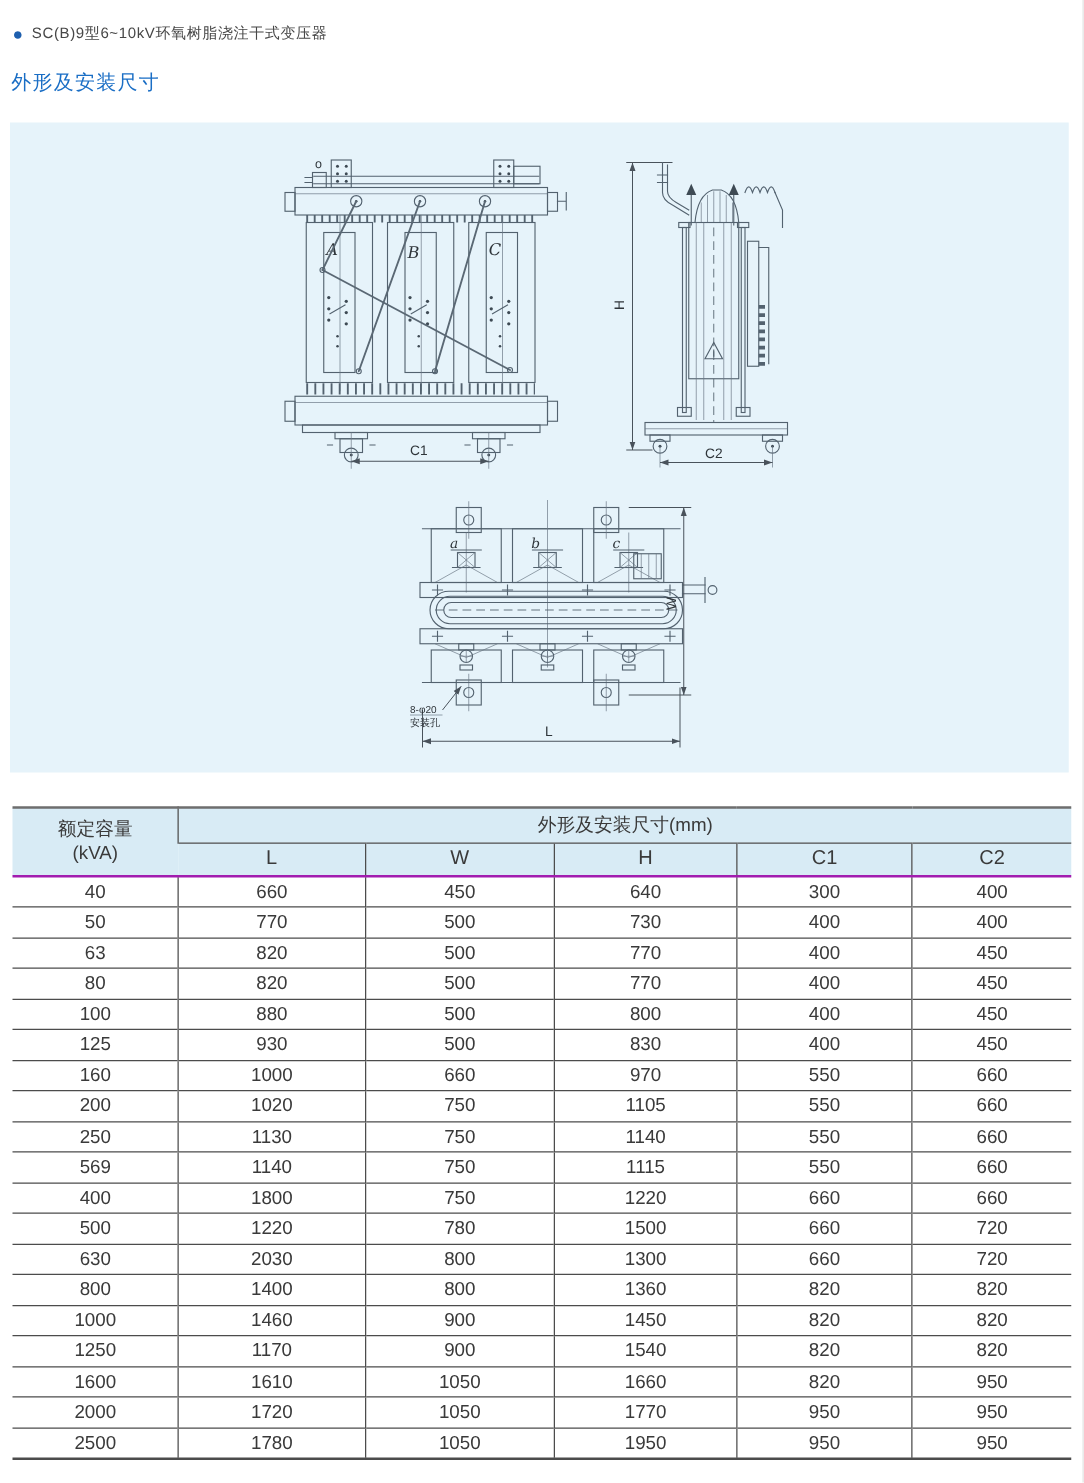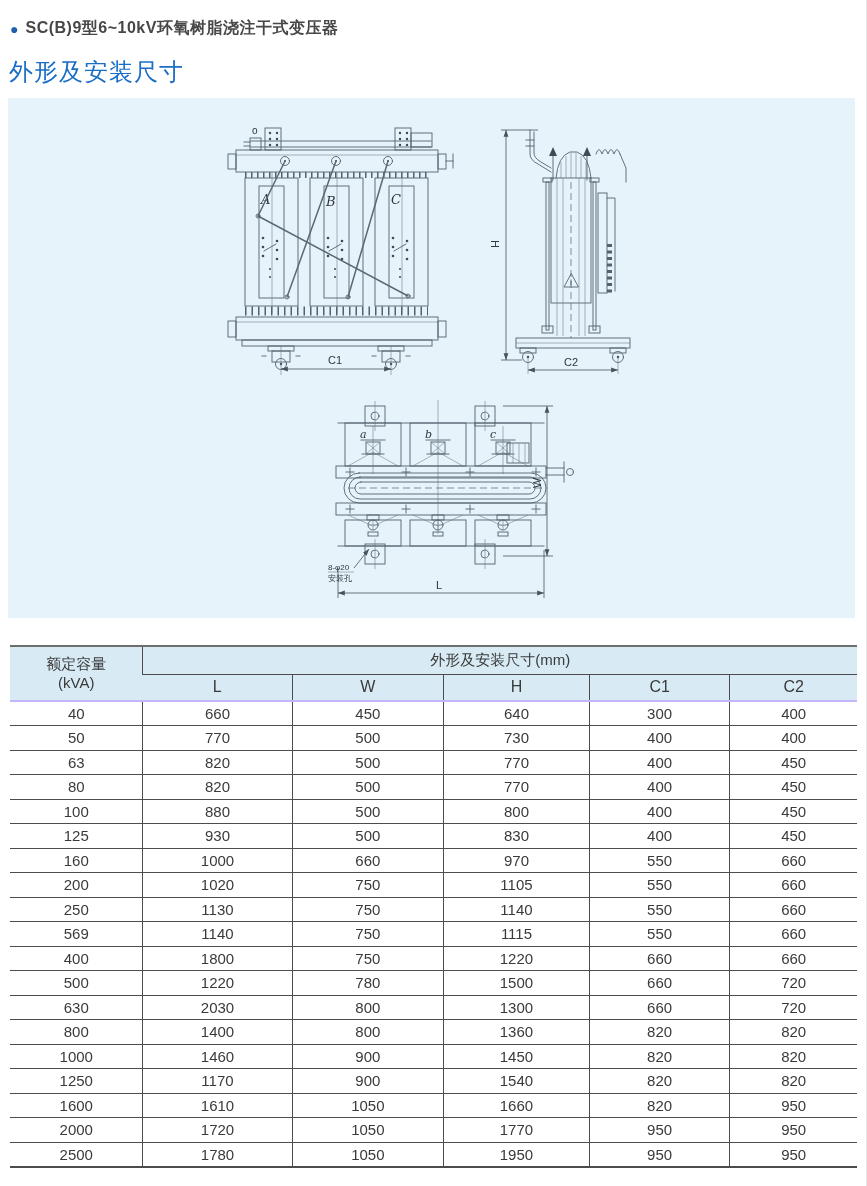--- a/index.html
+++ b/index.html
@@ -3,22 +3,22 @@
 <meta charset="utf-8">
 <style>
   * { margin:0; padding:0; box-sizing:border-box; }
   body { background:#ffffff; font-family:"Liberation Sans", sans-serif; }
   .page { position:relative; width:867px; height:1186px; background:#fff; overflow:hidden;
           border-right:1px solid #e3e3e3; }
 
   
   .title-row { position:absolute; left:10px; top:18px; display:flex; align-items:center; gap:7px; }
   .bullet { color:#1e5fae; font-size:14px; line-height:1; }
-  .doc-title { font-size:16px; font-weight:bold; color:#474747; letter-spacing:0.5px; }
-  .subtitle { position:absolute; left:9px; top:56px; font-size:24px; color:#1a6ec5; letter-spacing:1px;font-family:Liberation Serif, serif; }
+  .doc-title { font-size:12px; font-weight:normal; color:#474747; letter-spacing:0.5px; }
+  .subtitle { position:absolute; left:9px; top:56px; font-size:16px; color:#1a6ec5; letter-spacing:1px;font-family:Liberation Serif, serif; }
 
   
   .panel { position:absolute; left:8px; top:98px; width:847px; height:520px; background:#e6f3fa; }
   .panel svg { display:block; width:847px; height:520px; }
   .s  { stroke:#53626f; stroke-width:0.9; fill:none; stroke-linecap:square; }
   .sthin { stroke:#6a7884; stroke-width:0.55; fill:none; }
   .rod { stroke:#5a6874; stroke-width:1.5; fill:none; stroke-linecap:round; }
   .dash { stroke:#53626f; stroke-width:0.7; fill:none; stroke-dasharray:7 4; }
   .dot { fill:#3e4a54; stroke:none; }
   .dim { stroke:#49525b; stroke-width:0.8; fill:none; }
@@ -28,21 +28,21 @@
   .notetxt{ font:8px "Liberation Sans", sans-serif; fill:#2f353a; }
   .otxt   { font:10px "Liberation Sans", sans-serif; fill:#2f353a; }
 
   
   table.dims { position:absolute; left:10px; top:645px; width:847px; border-collapse:collapse;
                table-layout:fixed; text-align:center; color:#3a3a3a; font-size:15px;
                border-top:2px solid #6e6e6e; border-bottom:2px solid #4c4c4c; }
   table.dims th, table.dims td { border-top:1px solid #4c4c4c; font-weight:normal; padding:0; }
   table.dims th:not(:first-child), table.dims td:not(:first-child) { border-left:1px solid #4c4c4c; }
   table.dims thead th { background:#d8ebf5; }
-  table.dims thead { border-bottom:2px solid #c4b5fd; }
+  table.dims thead { border-bottom:2px solid #a21caf; }
   table.dims thead tr:first-child th { border-top:none; }
   .hdr-cap { line-height:1.25; font-size:15px; }
   tr.subhead th { height:27px; font-size:16px; }
   tr.grouphead th { height:28px; }
   table.dims tbody td { height:24.5px; }
   col.c0 { width:15.7%; } col.c1 { width:17.6%; } col.c2 { width:17.9%; }
   col.c3 { width:17.2%; } col.c4 { width:16.6%; } col.c5 { width:15.0%; }
 </style>
 </head>
 <body>

